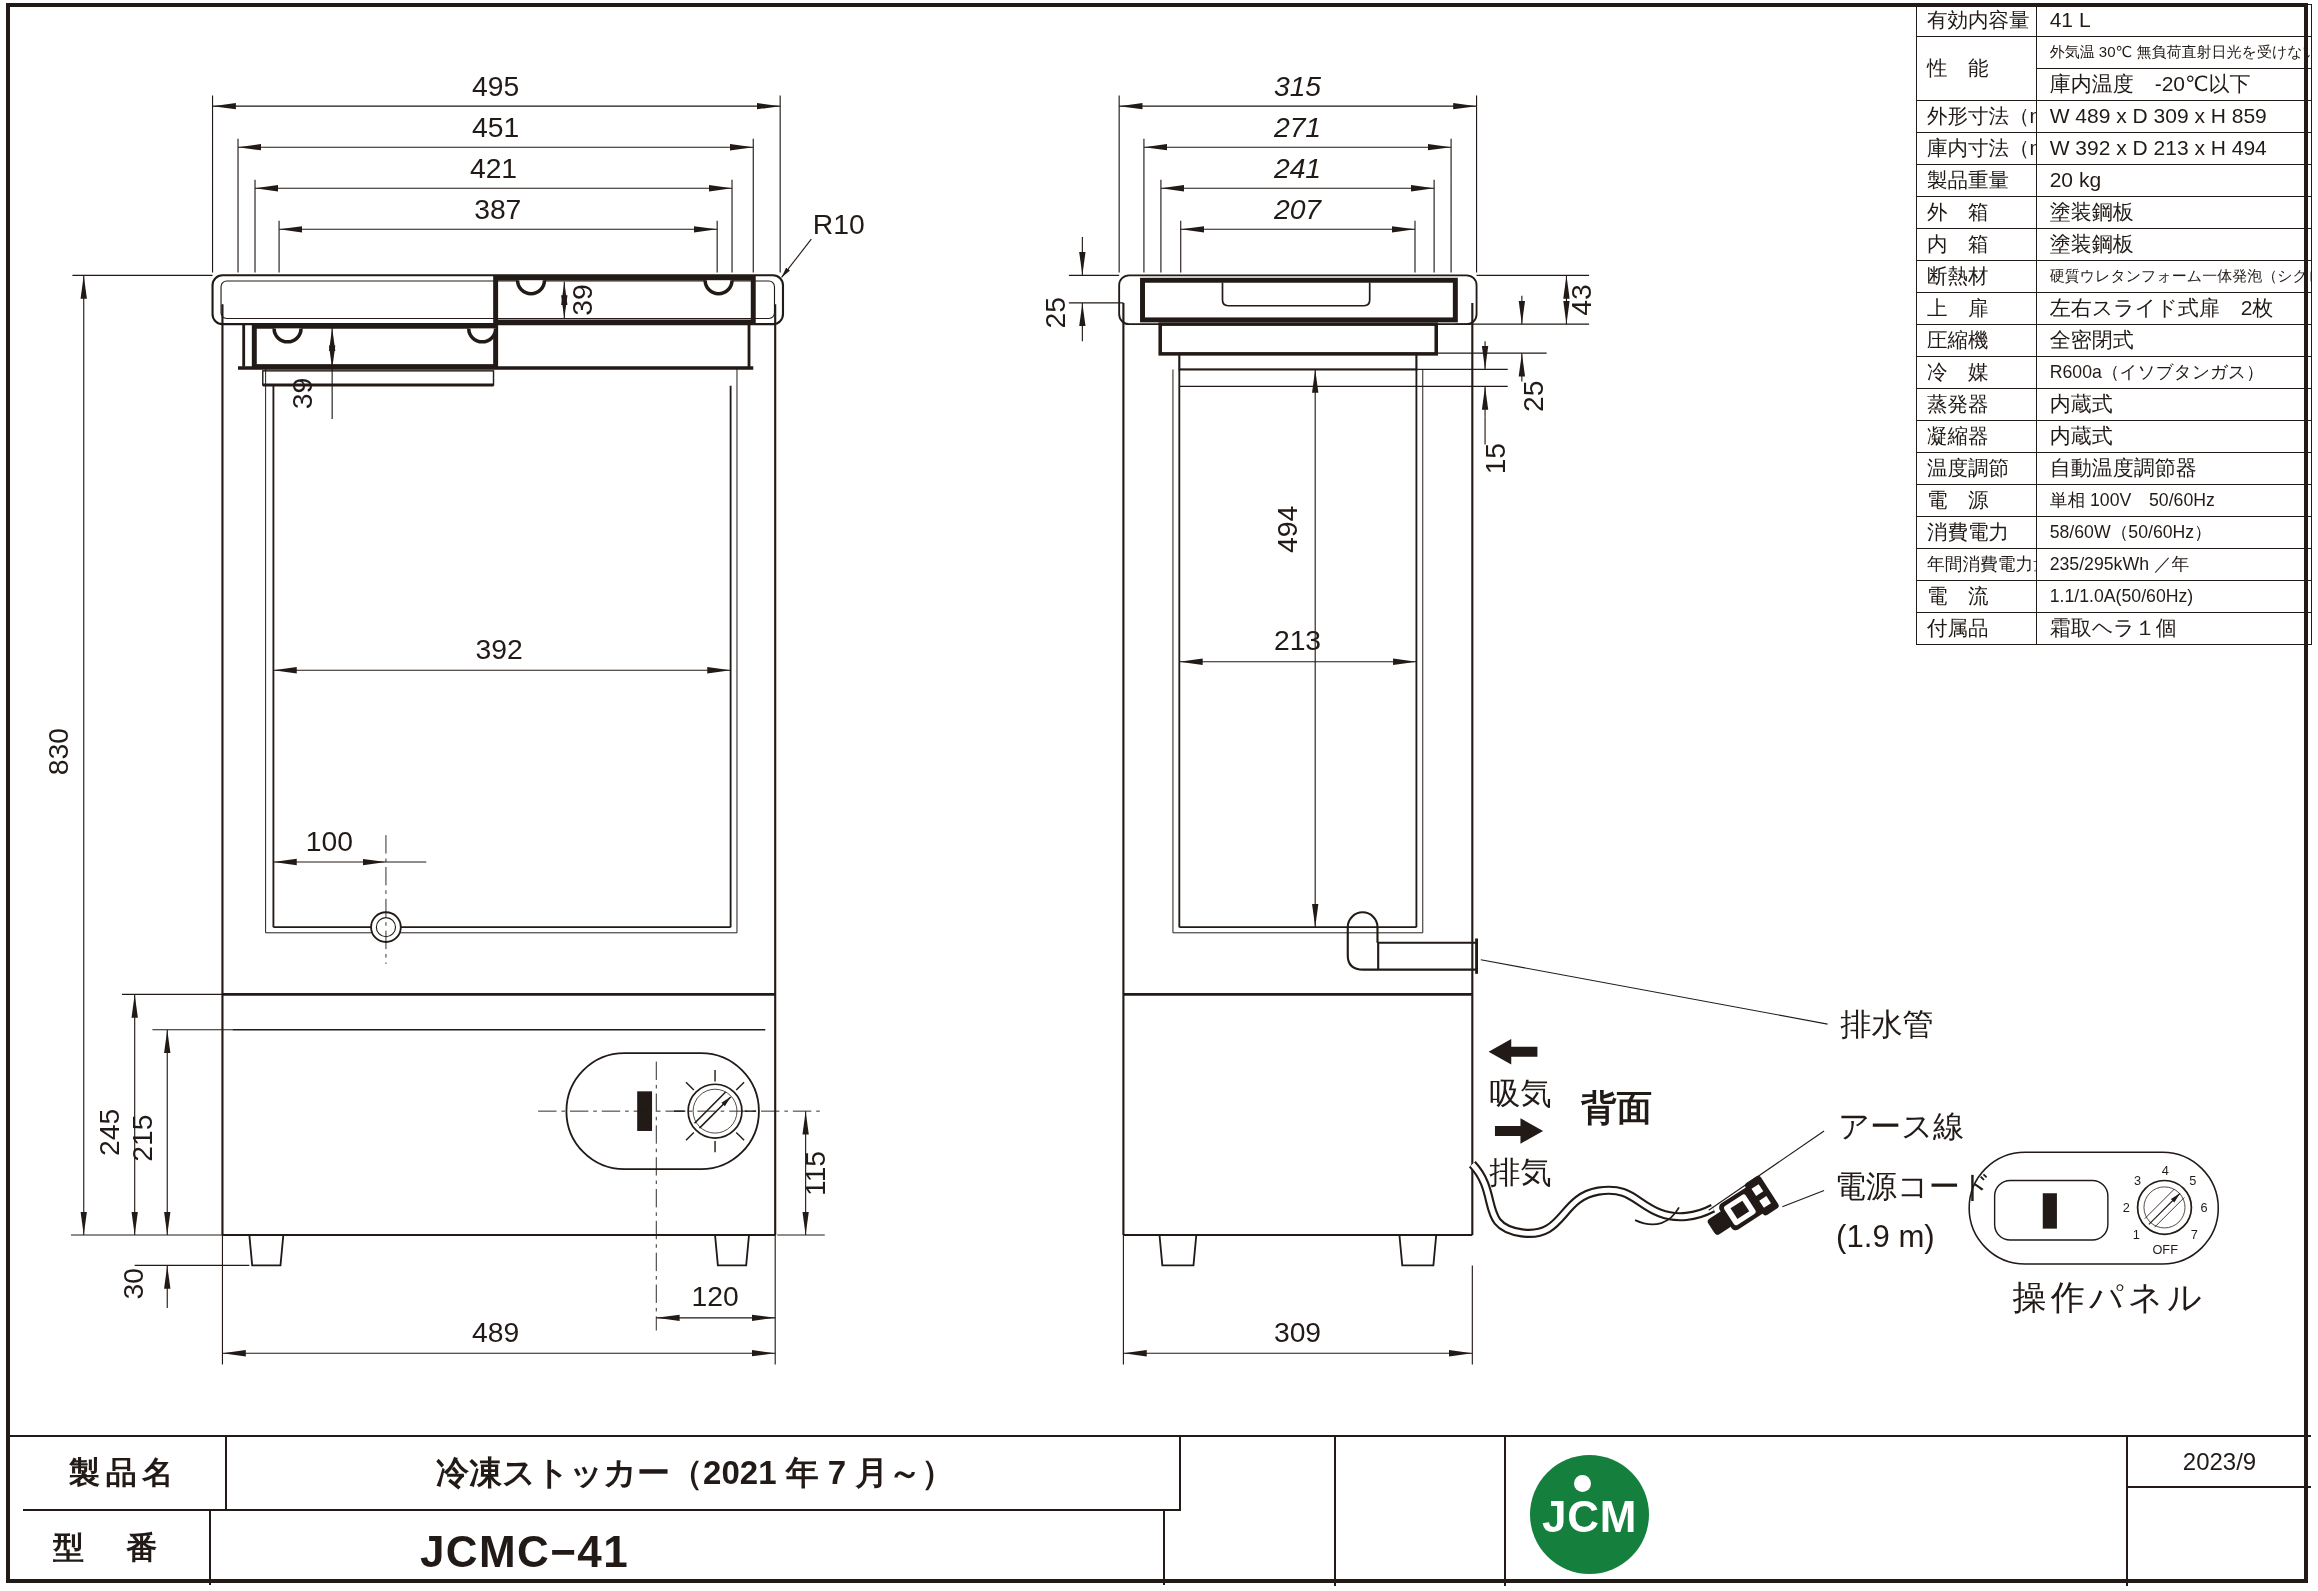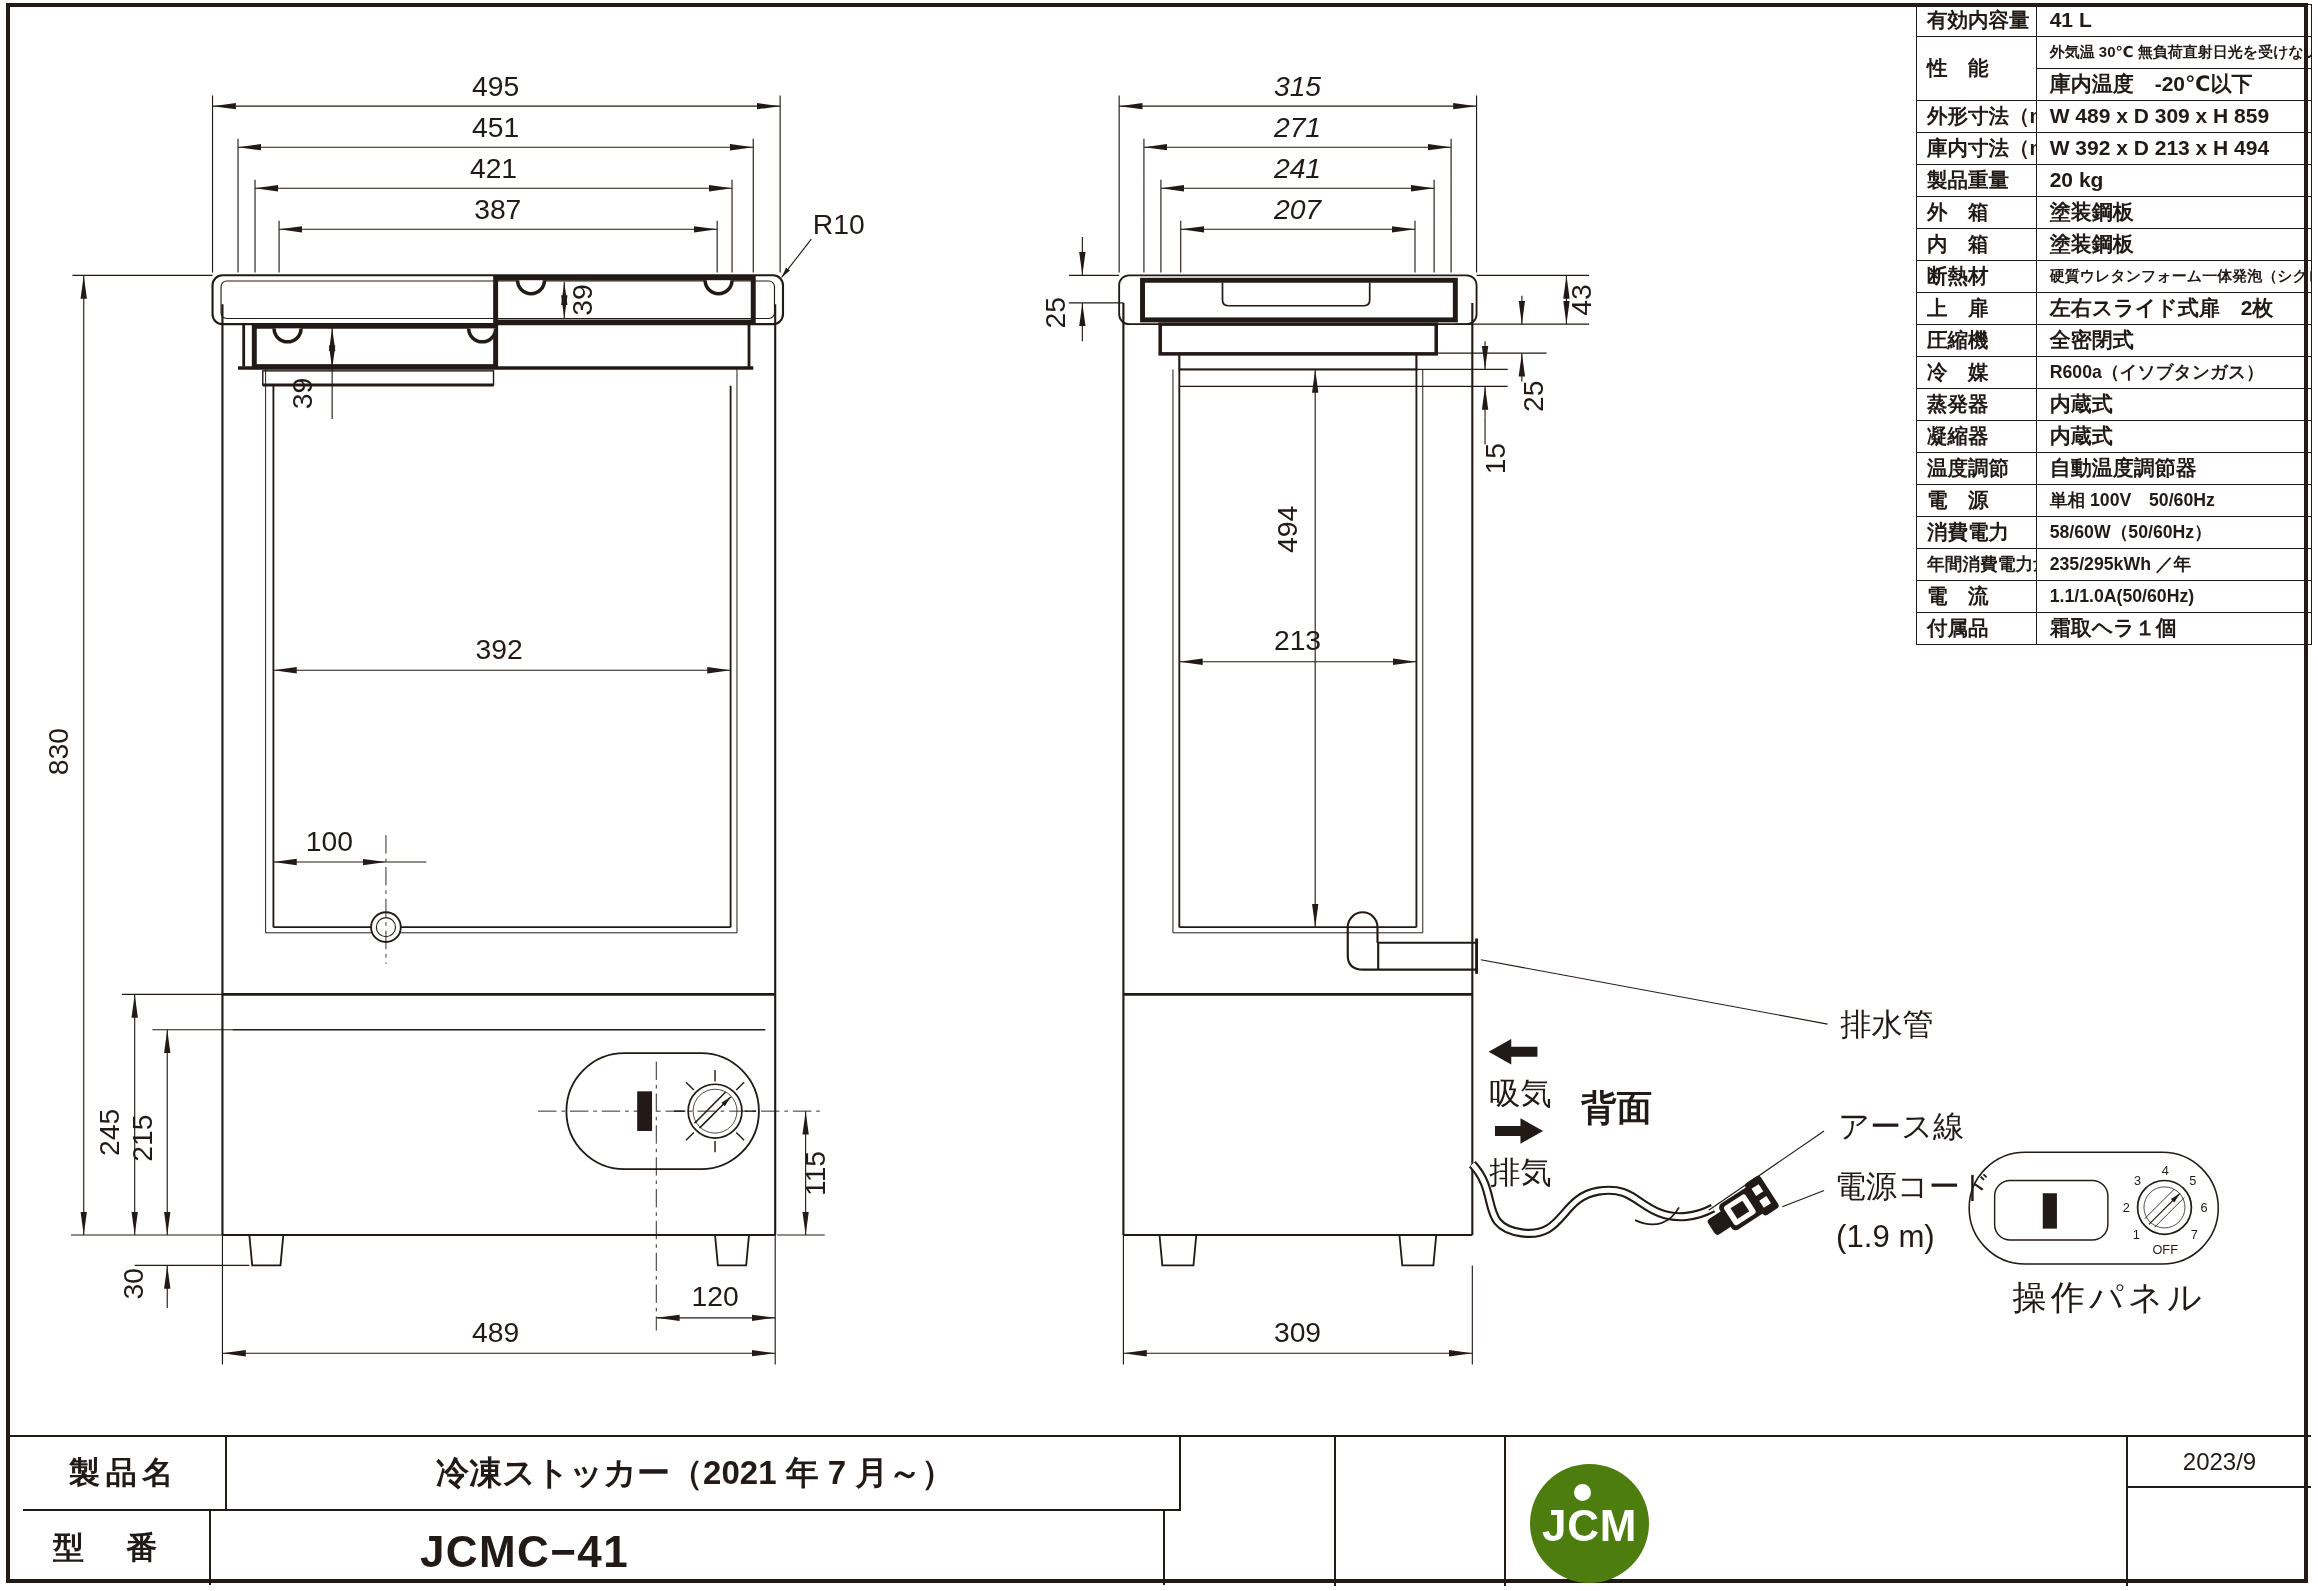--- a/index.html
+++ b/index.html
@@ -7,40 +7,40 @@
          font-family:"Liberation Sans","DejaVu Sans",sans-serif;color:#221a16;overflow:hidden;}
   .frame{position:absolute;left:5.7px;top:2.8px;width:2302px;height:1580px;border:4.2px solid #221a16;box-sizing:border-box;}
   svg{position:absolute;left:0;top:0;}
   svg text{fill:#221a16;}
   .dim{font-size:40px;}
   .dimi{font-size:40px;font-style:italic;}
   .jp{font-size:44px;}
   .jpbig{font-size:50px;font-weight:600;}
   
   .spec{position:absolute;left:1916px;top:3.5px;width:396px;border-collapse:collapse;table-layout:fixed;}
-  .spec td{border:1.8px solid #221a16;height:32px;padding:0 0 0 10px;font-size:20.5px;font-weight:700;
+  .spec td{border:1.8px solid #221a16;height:32px;padding:0 0 0 10px;font-size:20.5px;font-weight:400;
            white-space:nowrap;overflow:hidden;box-sizing:border-box;}
   .spec td.val{font-size:21px;padding-left:12.7px;}
   .spec td.sm{font-size:15px;}
   .spec td.md{font-size:17.7px;}
   .spec col.c1{width:120px;} .spec col.c2{width:275px;}
   
   .tb{position:absolute;left:7px;top:1435px;width:2304px;height:149px;border-top:2.8px solid #221a16;box-sizing:border-box;}
   .tb .cell{position:absolute;box-sizing:border-box;display:flex;align-items:center;}
   .tb .c-lab{left:0;width:204px;border-right:2.1px solid #221a16;justify-content:center;font-size:31px;font-weight:600;letter-spacing:5.7px;}
   .tb .r1{top:0;height:74px;border-bottom:2.1px solid #221a16;margin-left:16px;}
   .tb .r2{top:74px;height:74px;}
   .tb .c-val{left:204px;width:954px;border-right:2.1px solid #221a16;padding-left:209px;}
   .tb .c-a{left:1158px;width:171px;height:149px;border-right:2.1px solid #221a16;}
   .tb .c-b{left:1328px;width:171px;height:149px;border-right:2.1px solid #221a16;}
   .tb .c-logo{left:1499px;width:622px;height:149px;border-right:2.1px solid #221a16;}
   .tb .c-date{left:2121px;width:183px;height:51px;border-bottom:2.1px solid #221a16;justify-content:center;font-size:24px;}
   .pname{font-size:33px;font-weight:600;}
   .pmodel{font-size:44px;font-weight:700;letter-spacing:1.4px;margin-top:7px;}
-  .logo-circle{position:absolute;left:24px;top:27px;width:119px;height:119px;border-radius:50%;background:#4d7c0f;}
+  .logo-circle{position:absolute;left:24px;top:18px;width:119px;height:119px;border-radius:50%;background:#15803d;}
   .logo-circle span{position:absolute;left:0;top:37px;width:100%;text-align:center;color:#fff;font-size:44px;font-weight:bold;letter-spacing:0.7px;}
   .logo-dot{position:absolute;left:44px;top:20px;width:17px;height:17px;border-radius:50%;background:#fff;}
   .company{position:absolute;left:178px;top:54px;font-size:37px;font-weight:600;letter-spacing:2.8px;}
 </style>
 </head>
 <body>
 
 <div class="sheet">
   <div class="frame"></div>
 

